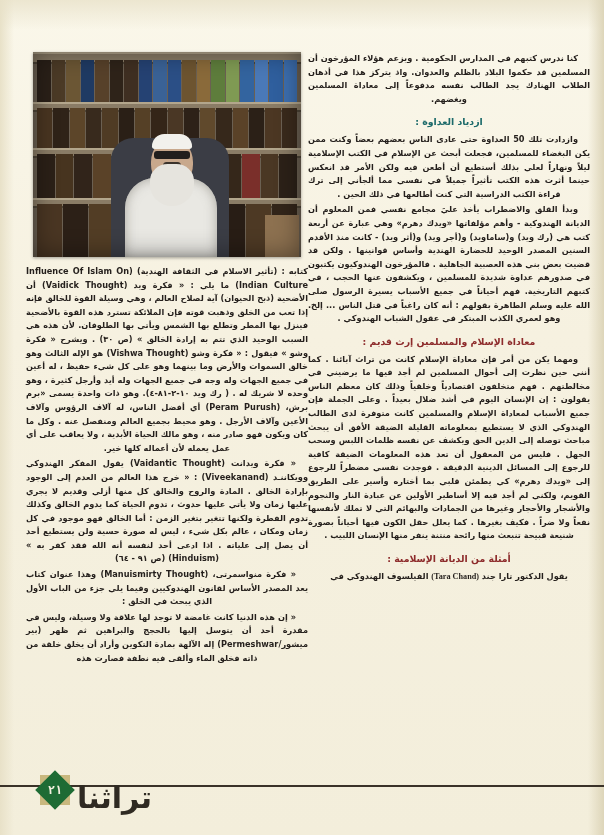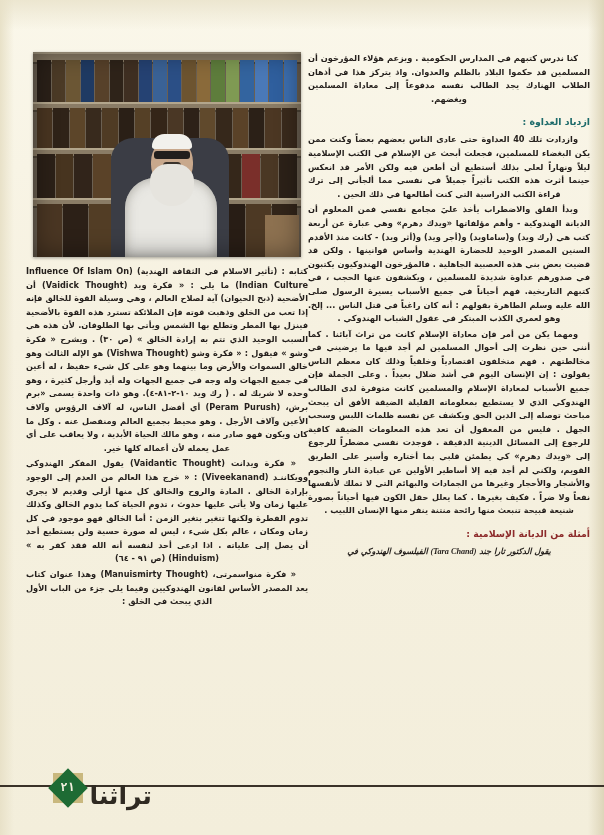--- a/index.html
+++ b/index.html
@@ -60,21 +60,21 @@
     color: #241f1c;
     font-weight: 600;
     letter-spacing: 0px;
   }
   p.body-text.indent { text-indent: 12px; }
 
   h2.section-heading {
     margin: 9px 0 4px 0;
     font-size: 9.4px;
     font-weight: 700;
-    text-align: right;
+    text-align: center;
     color: #1c6a6a;
     line-height: 14px;
   }
   h2.section-heading.maroon { color: #8d2b2b; }
 
   .photo {
     width: 268px;
     height: 205px;
     margin: 0 auto 8px auto;
     position: relative;
@@ -160,21 +160,21 @@
   }
   .brand {
     position: absolute;
     right: 452px;
     top: 16px;
     display: flex;
     align-items: center;
     gap: 2px;
   }
   .brand-word {
-    font-size: 25px;
+    font-size: 30px;
     font-weight: 700;
     color: #2f2a22;
     line-height: 1;
     font-family: "DejaVu Sans", "Liberation Sans", sans-serif;
     margin-top: 16px;
   }
   .diamond-outer {
     width: 40px; height: 40px;
     position: relative;
     font-family: Liberation Mono, monospace;
@@ -209,29 +209,30 @@
   <div class="edge-right"></div>
 
   <div class="content">
 
     <div class="col col-right">
 
       <p class="body-text indent">كنا ندرس كتبهم في المدارس الحكومية . ويزعم هؤلاء المؤرخون أن المسلمين قد حكموا البلاد بالظلم والعدوان. واذ يتركز هذا في أذهان الطلاب الهنادك يجد الطالب نفسه مدفوعاً إلى معاداة المسلمين ويغضهم.</p>
 
       <h2 class="section-heading">ازدياد العداوة :</h2>
 
-      <p class="body-text indent">وازدادت تلك 40 العداوة حتى عادى الناس بعضهم بعضاً وكنت ممن يكن البغضاء للمسلمين، فجعلت أبحث عن الإسلام في الكتب الإسلامية ليلاً ونهاراً لعلي بذلك أستطيع أن أطعن فيه ولكن الأمر قد انعكس حينما أثرت هذه الكتب تأثيراً جميلاً في نفسي مما ألجأني إلى ترك قراءة الكتب الدراسية التي كنت أطالعها في ذلك الحين .</p>
+      <p class="body-text indent">وازدادت تلك 50 العداوة حتى عادى الناس بعضهم بعضاً وكنت ممن يكن البغضاء للمسلمين، فجعلت أبحث عن الإسلام في الكتب الإسلامية ليلاً ونهاراً لعلي بذلك أستطيع أن أطعن فيه ولكن الأمر قد انعكس حينما أثرت هذه الكتب تأثيراً جميلاً في نفسي مما ألجأني إلى ترك قراءة الكتب الدراسية التي كنت أطالعها في ذلك الحين .</p>
       <p class="body-text indent">وبدأ القلق والاضطراب يأخذ عليَ مجامع نفسي فمن المعلوم أن الديانة الهندوكية - وأهم مؤلفاتها «ويدك دهرم» وهي عبارة عن أربعة كتب هي (رك ويد) و(ساماويد) و(أجر ويد) و(أثر ويد) - كانت منذ الأقدم السنين المصدر الوحيد للحضارة الهندية وأساس قوانينها . ولكن قد قضيت بعض بني هذه العصبية الجاهلية . فالمؤرخون الهندوكيون يكتبون في صدورهم عداوة شديدة للمسلمين ، ويكشفون عنها الحجب ، في كتبهم التاريخية. فهم أحياناً في جميع الأسباب يسيرة الرسول صلى الله عليه وسلم الطاهرة بقولهم : أنه كان راغباً في قتل الناس ... إلخ. وهو لعمري الكذب المبتكر في عقول الشباب الهندوكي .</p>
 
+      <h2 class="section-heading maroon">معاداة الإسلام والمسلمين إرث قديم :</h2>
 
       <p class="body-text indent">ومهما يكن من أمر فإن معاداة الإسلام كانت من تراث آبائنا . كما أنني حين نظرت إلى أحوال المسلمين لم أجد فيها ما يرضيني في مخالطتهم . فهم متخلفون اقتصادياً وخلقياً وذلك كان معظم الناس يقولون : إن الإنسان اليوم في أشد ضلال بعيداً . وعلى الجملة فإن جميع الأسباب لمعاداة الإسلام والمسلمين كانت متوفرة لدى الطالب الهندوكي الذي لا يستطيع بمعلوماته القليلة الضيقة الأفق أن يبحث مباحث توصله إلى الدين الحق ويكشف عن نفسه ظلمات اللبس وسحب الجهل . فليس من المعقول أن تعد هذه المعلومات الضيقة كافية للرجوع إلى المسائل الدينية الدقيقة . فوجدت نفسي مضطراً للرجوع إلى «ويدك دهرم» كي يطمئن قلبي بما أختاره وأسير على الطريق القويم، ولكني لم أجد فيه إلا أساطير الأولين عن عبادة النار والنجوم والأشجار والأحجار وغيرها من الجمادات والبهائم التي لا تملك لأنفسها نفعاً ولا ضراً . فكيف بغيرها . كما يعلل حقل الكون فيها أحياناً بصورة شنيعة قبيحة تنبعث منها رائحة منتنة ينفر منها الإنسان اللبيب .</p>
 
       <h2 class="section-heading maroon">أمثلة من الديانة الإسلامية :</h2>
 
-      <p class="body-text" style="text-align:right; text-align-last:center;font-style:italic;">
+      <p class="body-text" style="text-align:right; text-align-last:center;">
         <span>يقول الدكتور تارا جند </span><span class="latin">(Tara Chand)</span><span> الفيلسوف الهندوكي في</span>
       </p>
     </div>
 
     <div class="col col-left">
 
       <div class="photo">
         <div class="shelf-wrap">
           <div class="shelf" style="top:0;height:8px;"></div>
           <div class="books" style="left:4px;top:8px;right:4px;height:42px;">
@@ -311,20 +312,21 @@
         <div class="glasses"></div>
         <div class="moustache"></div>
         <div class="beard"></div>
         <div class="sidetable"></div>
         <div class="photo-vignette"></div>
       </div>
 
       <p class="body-text">كتابه : (تأثير الاسلام في الثقافة الهندية) (Influence Of Islam On Indian Culture) ما يلي : « فكرة ويد (Vaidick Thought) أن الأضحية (ذبح الحيوان) آية لصلاح العالم ، وهي وسيلة القوة للخالق فإنه إذا تعب من الخلق وذهبت قوته فإن الملائكة تسترد هذه القوة بالأضحية فينزل بها المطر وتطلع بها الشمس ويأتي بها الطلوفان. لأن هذه هي السبب الوحيد الذي تتم به إرادة الخالق » (ص ٣٠) . ويشرح « فكرة وشو » فيقول : « فكرة وشو (Vishwa Thought) هو الإله الثالث وهو خالق السموات والأرض وما بينهما وهو على كل شيء حفيظ ، له أعين في جميع الجهات وله وجه في جميع الجهات وله أيد وأرجل كثيرة ، وهو وحده لا شريك له . ( رك ويد ١٠-٢-٨١-٤). وهو ذات واحدة يسمى «برم برش، (Peram Purush) أي أفضل الناس، له آلاف الرؤوس وآلاف الأعين وآلاف الأرجل . وهو محيط بجميع العالم ومنفصل عنه . وكل ما كان ويكون فهو صادر منه ، وهو مالك الحياة الأبدية ، ولا يعاقب على أي عمل يعمله لأن أعماله كلها خير.</p>
       <p class="body-text indent">« فكرة ويدانت (Vaidantic Thought) يقول المفكر الهندوكي وويكاننـد (Viveekanand) : « خرج هذا العالم من العدم إلى الوجود بإرادة الخالق . المادة والروح والخالق كل منها أزلي وقديم لا يجري عليها زمان ولا يأتي عليها حدوث ، تدوم الحياة كما يدوم الخالق وكذلك تدوم الفطرة ولكنها تتغير بتغير الزمن : أما الخالق فهو موجود في كل زمان ومكان ، عالم بكل شيء ، ليس له صورة حسية ولن يستطيع أحد أن يصل إلى علياته . اذا ادعى أحد لنفسه أنه الله فقد كفر به » (Hinduism) (ص ٩١ - ٦٤)</p>
       <p class="body-text indent">« فكرة منواسمرتى، (Manuismirty Thought) وهذا عنوان كتاب يعد المصدر الأساس لقانون الهندوكيين وفيما يلي جزء من الباب الأول الذي يبحث في الخلق :</p>
+      <p class="body-text indent">« إن هذه الدنيا كانت غامضة لا توجد لها علاقة ولا وسيلة، وليس في مقدرة أحد أن يتوسل إليها بالحجج والبراهين ثم ظهر (بير ميشور/Permeshwar) إله الآلهة بمادة التكوين وأراد أن يخلق خلقة من ذاته فخلق الماء وألقى فيه نطفة فصارت هذه</p>
     </div>
   </div>
 
   <div class="footer">
     <div class="footer-rule"></div>
 
 
     <div class="brand">
       <span class="brand-word">تراثنا</span>
       <span class="diamond-outer">

